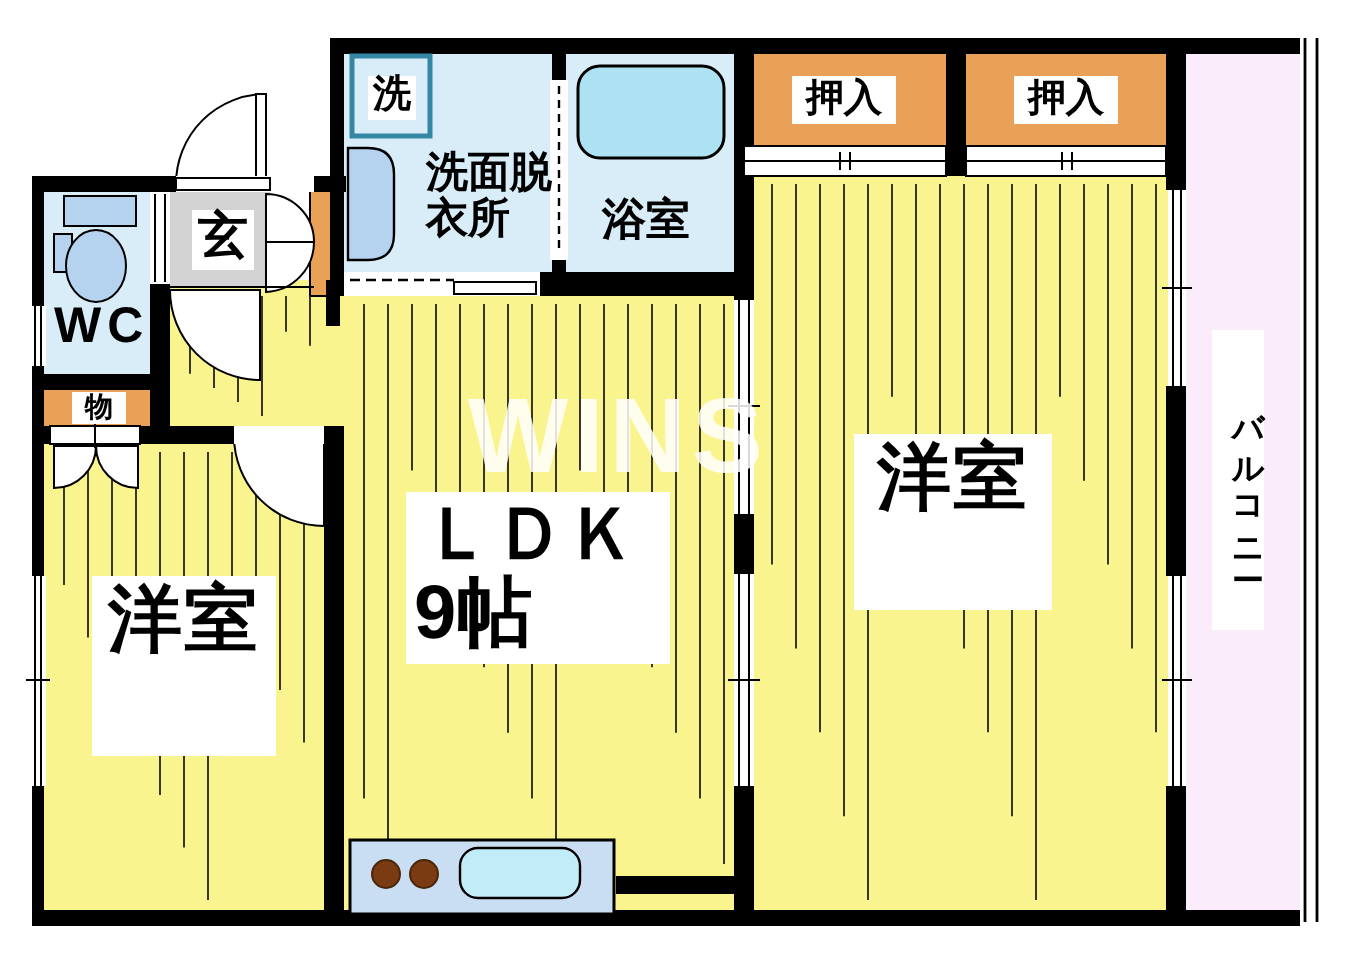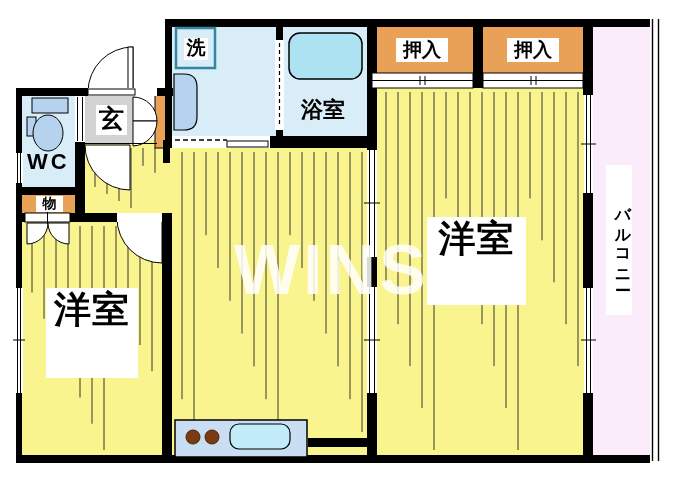--- a/index.html
+++ b/index.html
@@ -3,21 +3,21 @@
 <meta charset="utf-8">
 <style>
   html,body{margin:0;padding:0;background:#fff;}
   #plan{position:relative;width:680px;height:481px;background:#fff;overflow:hidden;
         font-family:"Liberation Sans","DejaVu Sans",sans-serif;}
   #plan svg{position:absolute;left:0;top:0;}
   .lbl{position:absolute;color:#000;font-weight:bold;white-space:pre;line-height:1.08;}
   .chip{background:#fff;text-align:center;}
   .room-big{font-size:37px;letter-spacing:1px;}
   .wm{position:absolute;color:rgba(255,255,255,0.85);font-weight:bold;
-      font-size:70px;letter-spacing:3px;margin-top:42px;}
+      font-size:53px;letter-spacing:3px;}
   .vtext{writing-mode:vertical-rl;text-orientation:upright;letter-spacing:3px;}
 </style>
 </head>
 <body>
 
 <div id="plan">
 <svg width="680" height="481" viewBox="0 0 680 481">
 
   <g>
     <rect x="593" y="22" width="57" height="435" fill="#FBECFC"></rect>
@@ -201,23 +201,25 @@
   </g>
 
   <g stroke="#000" stroke-width="1.4">
     <line x1="652.5" y1="19" x2="652.5" y2="461"></line>
     <line x1="658.5" y1="19" x2="658.5" y2="461"></line>
   </g>
 </svg>
 
   <div class="wm" style="left:234px;top:188px;">WINS</div>
 
-  <div class="lbl" style="left:27px;top:150px;font-size:22px;letter-spacing:3px;">WC</div>
+  <div class="lbl" style="left:27px;top:150px;font-size:25px;letter-spacing:3px;">WC</div>
   <div class="lbl chip" style="left:96px;top:105px;width:31px;height:30px;font-size:25px;">玄</div>
   <div class="lbl chip" style="left:36px;top:196px;width:27px;height:16px;font-size:14px;">物</div>
   <div class="lbl chip" style="left:184px;top:38px;width:24px;height:22px;font-size:19px;">洗</div>
+  <div class="lbl" style="left:213px;top:76px;font-size:21px;"><span>洗面脱</span><br><span>衣所</span></div>
   <div class="lbl" style="left:301px;top:98px;font-size:22px;">浴室</div>
   <div class="lbl chip" style="left:396px;top:38px;width:52px;height:24px;font-size:19px;line-height:24px;">押入</div>
   <div class="lbl chip" style="left:507px;top:38px;width:52px;height:24px;font-size:19px;line-height:24px;">押入</div>
   <div class="lbl chip room-big" style="left:427px;top:217px;width:99px;height:86px;padding-top:2px;"><span>洋室</span><br></div>
+  <div class="lbl chip" style="left:203px;top:246px;width:132px;height:84px;padding-top:2px;text-align:left;"><span style="font-size:36px;padding-left:8px;">ＬＤＫ</span><br><span style="font-size:38px;padding-left:4px;">9帖</span></div>
   <div class="lbl chip room-big" style="left:46px;top:288px;width:92px;height:88px;padding-top:2px;"><span>洋室</span><br></div>
   <div class="lbl chip vtext" style="left:606px;top:165px;width:26px;height:150px;font-size:16px;">バルコニー</div>
 </div>
 
 </body></html>

